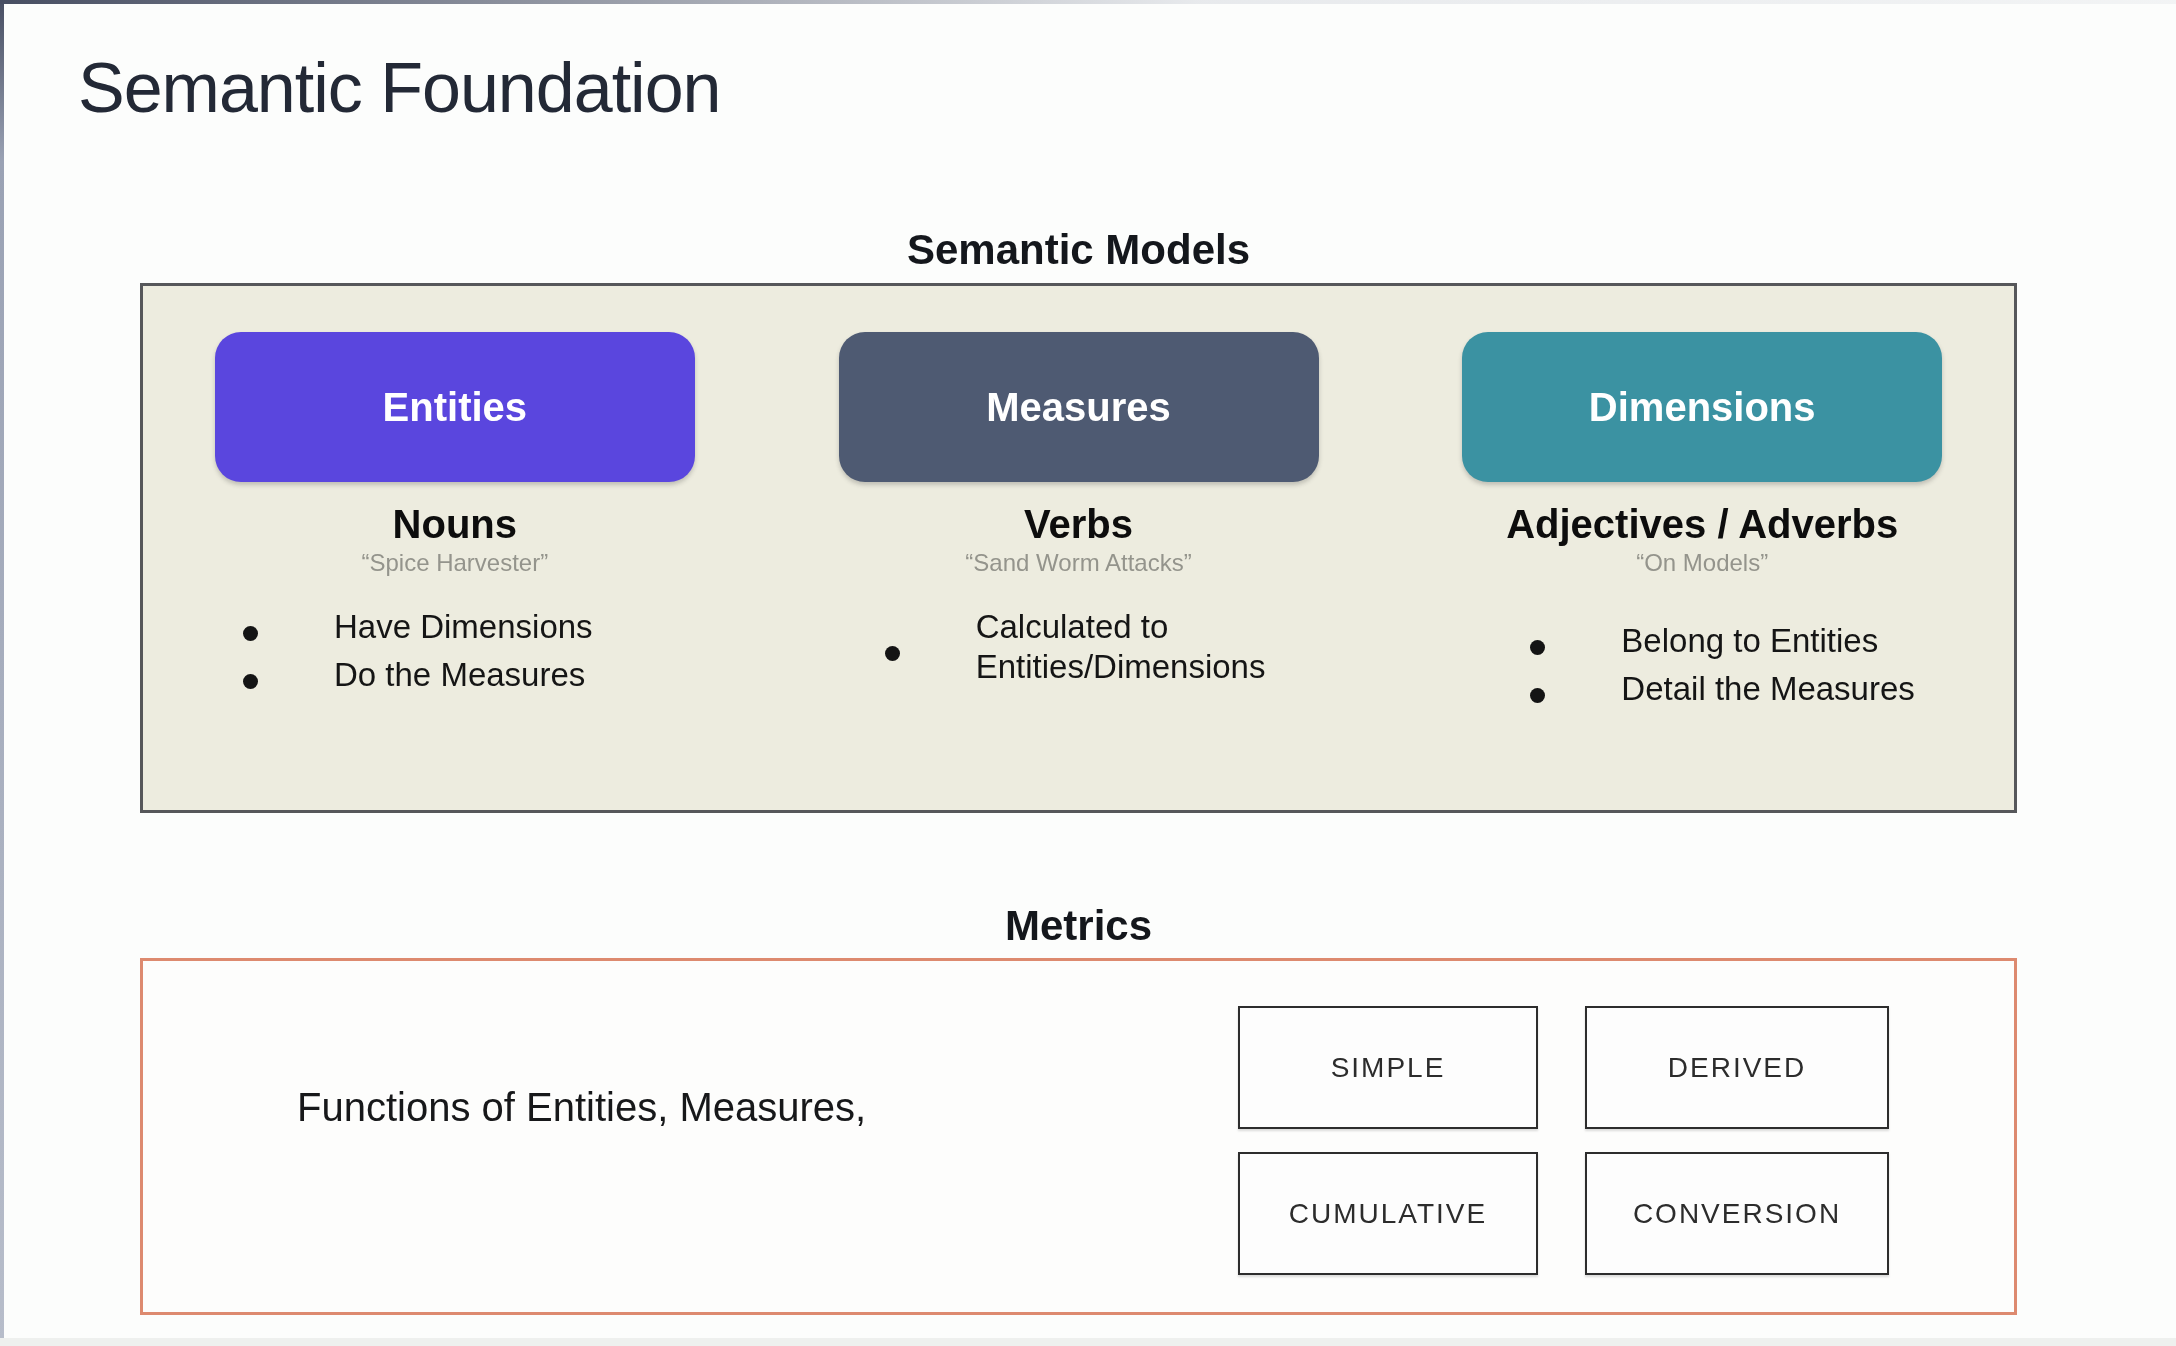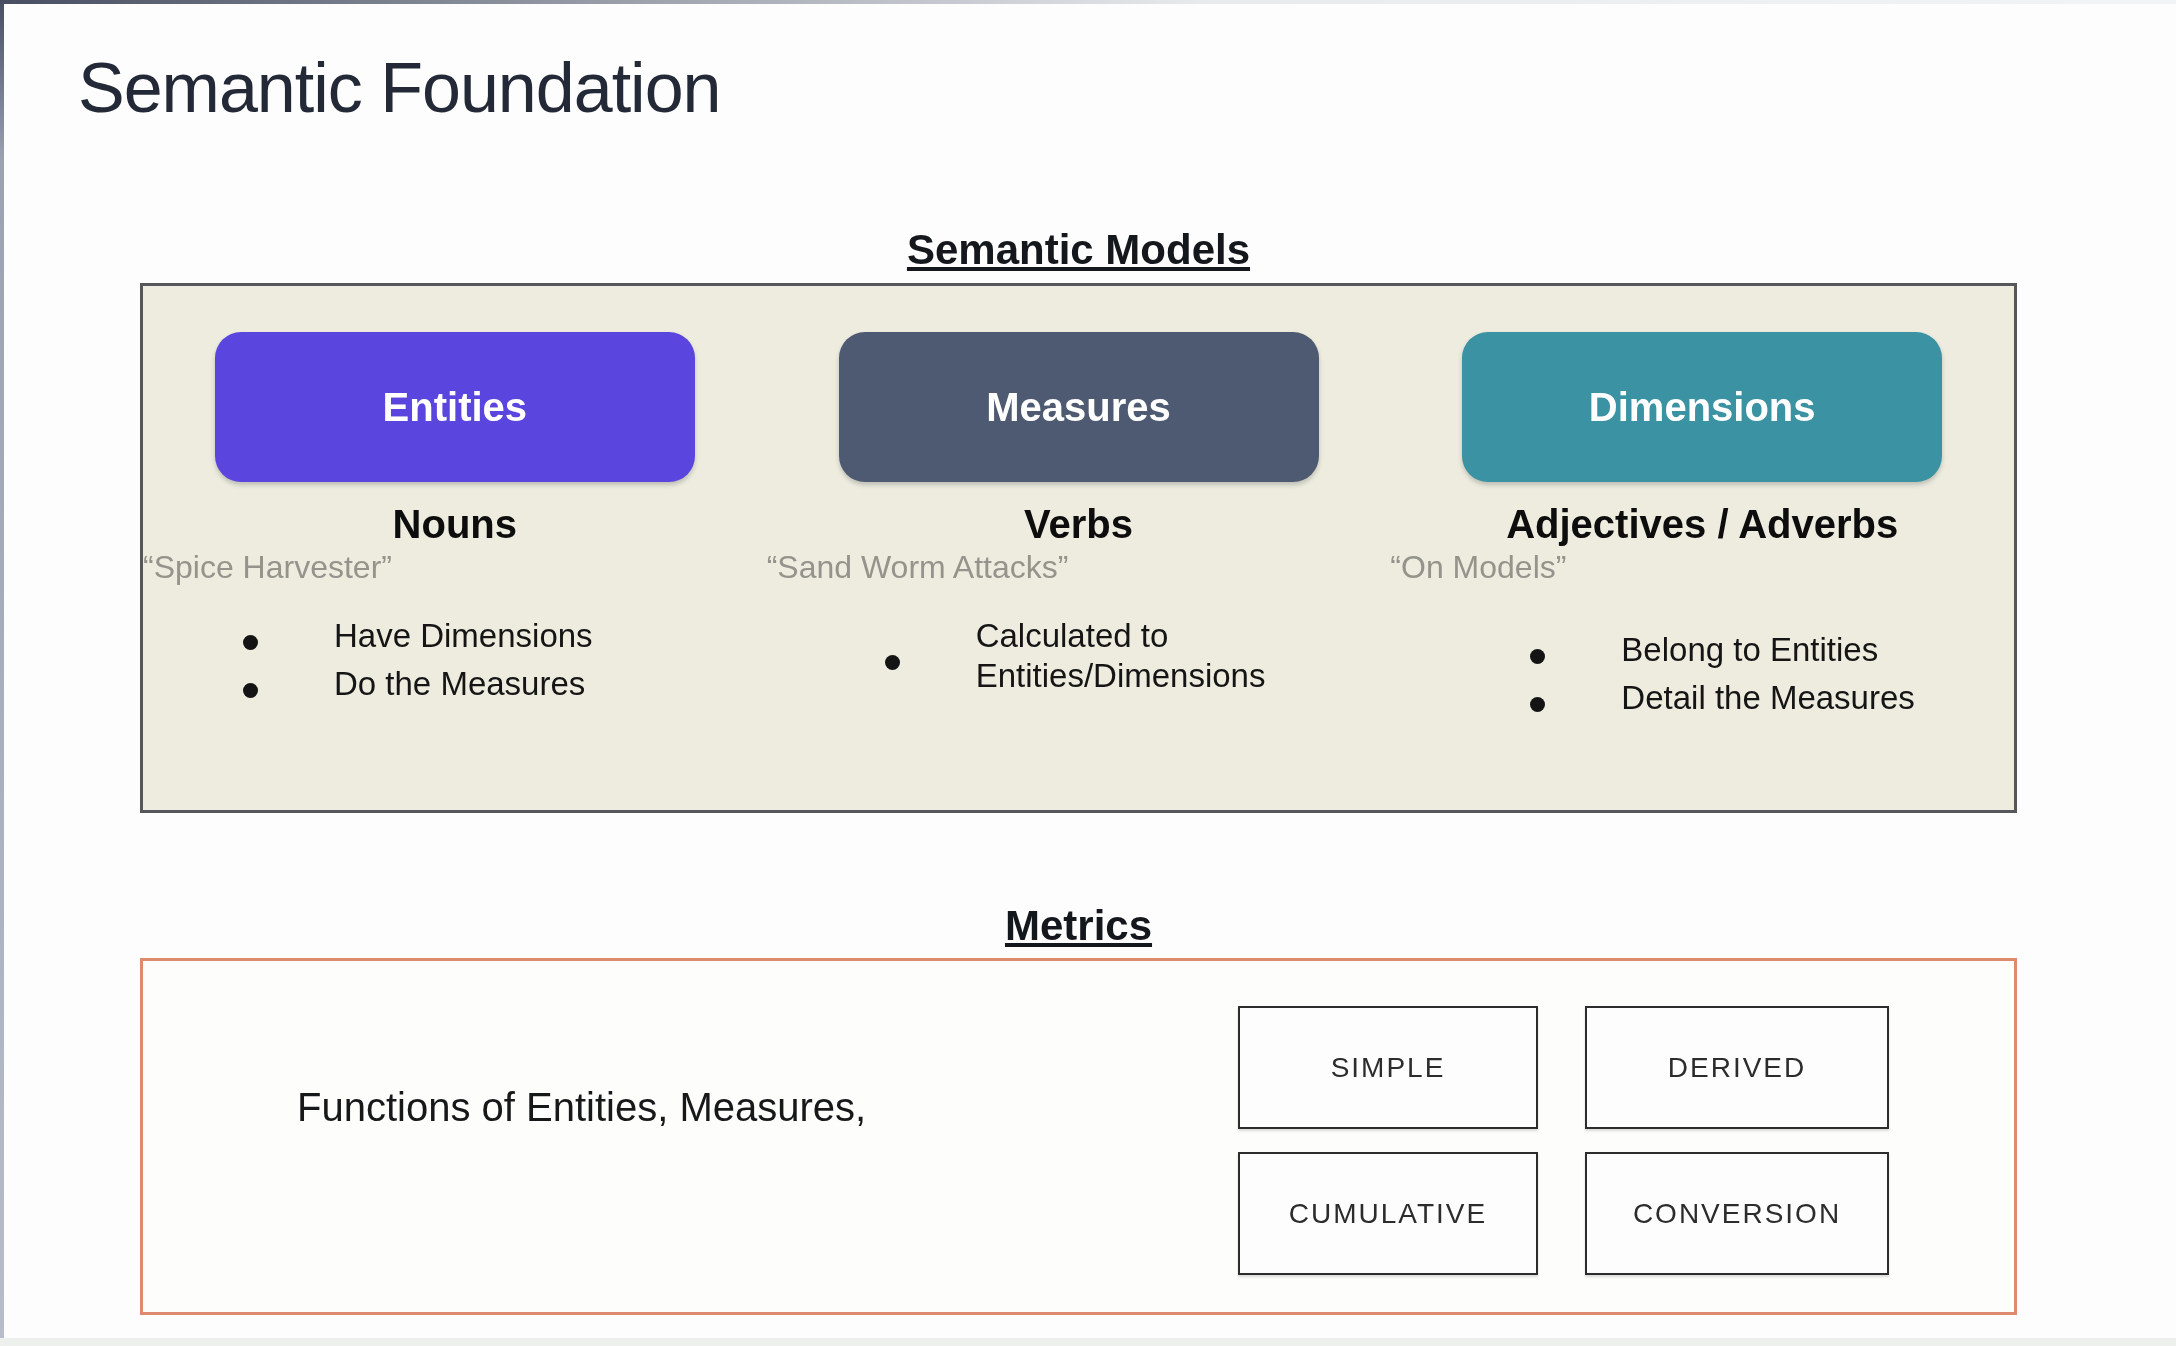--- a/index.html
+++ b/index.html
@@ -14,39 +14,39 @@
     background:linear-gradient(to right,#474e62 0%,rgba(170,176,190,.25) 55%,rgba(170,176,190,.12) 100%);}
   .edge-bottom{position:absolute;left:0;bottom:0;width:2176px;height:8px;background:#eef0ee;}
 
   .page-title{
     position:absolute;left:78px;top:48px;
     font-size:70px;font-weight:400;color:#232936;letter-spacing:-1px;
   }
 
   .sec-heading{
     position:absolute;left:140px;width:1877px;text-align:center;
-    font-size:42px;font-weight:700;color:#14171c;text-decoration:underline;
+    font-size:42px;font-weight:700;color:#14171c;
   }
   .models-heading{top:226px;}
   .metrics-heading{top:902px;}
 
   .models-panel{
     position:absolute;left:140px;top:283px;width:1877px;height:530px;
     background:#edecdf;border:3px solid #56575a;box-sizing:border-box;
     display:flex;
   }
   .model-col{flex:1 1 0;position:relative;padding-top:46px;box-sizing:border-box;}
   .pill{
     width:480px;height:150px;margin:0 auto;border-radius:26px;
     display:flex;align-items:center;justify-content:center;
     color:#ffffff;font-size:40px;font-weight:700;
     box-shadow:0 3px 4px rgba(60,60,60,.25);
   }
   .role{margin-top:20px;text-align:center;font-size:40px;font-weight:700;color:#0d0d0d;}
-  .example{margin-top:2px;font-size:32px;color:#94948c;}
+  .example{margin-top:2px;text-align:center;font-size:24px;color:#94948c;}
   .blist{margin:30px 0 0 0;padding:0 0 0 100px;list-style:none;}
   .blist li{display:flex;align-items:center;margin-bottom:8px;font-size:33px;color:#151515;line-height:1.22;}
   .dot{flex:none;width:15px;height:15px;border-radius:50%;background:#141414;margin-top:13px;margin-right:76px;}
   .model-col.c2 .blist{padding-left:118px;}
   .model-col.c2 li span.btxt{max-width:400px;}
   .model-col.c3 .blist{margin-top:44px;padding-left:140px;}
 
   .metrics-panel{
     position:absolute;left:140px;top:958px;width:1877px;height:357px;
     background:#fdfdfc;border:3px solid #dd8a6f;box-sizing:border-box;

